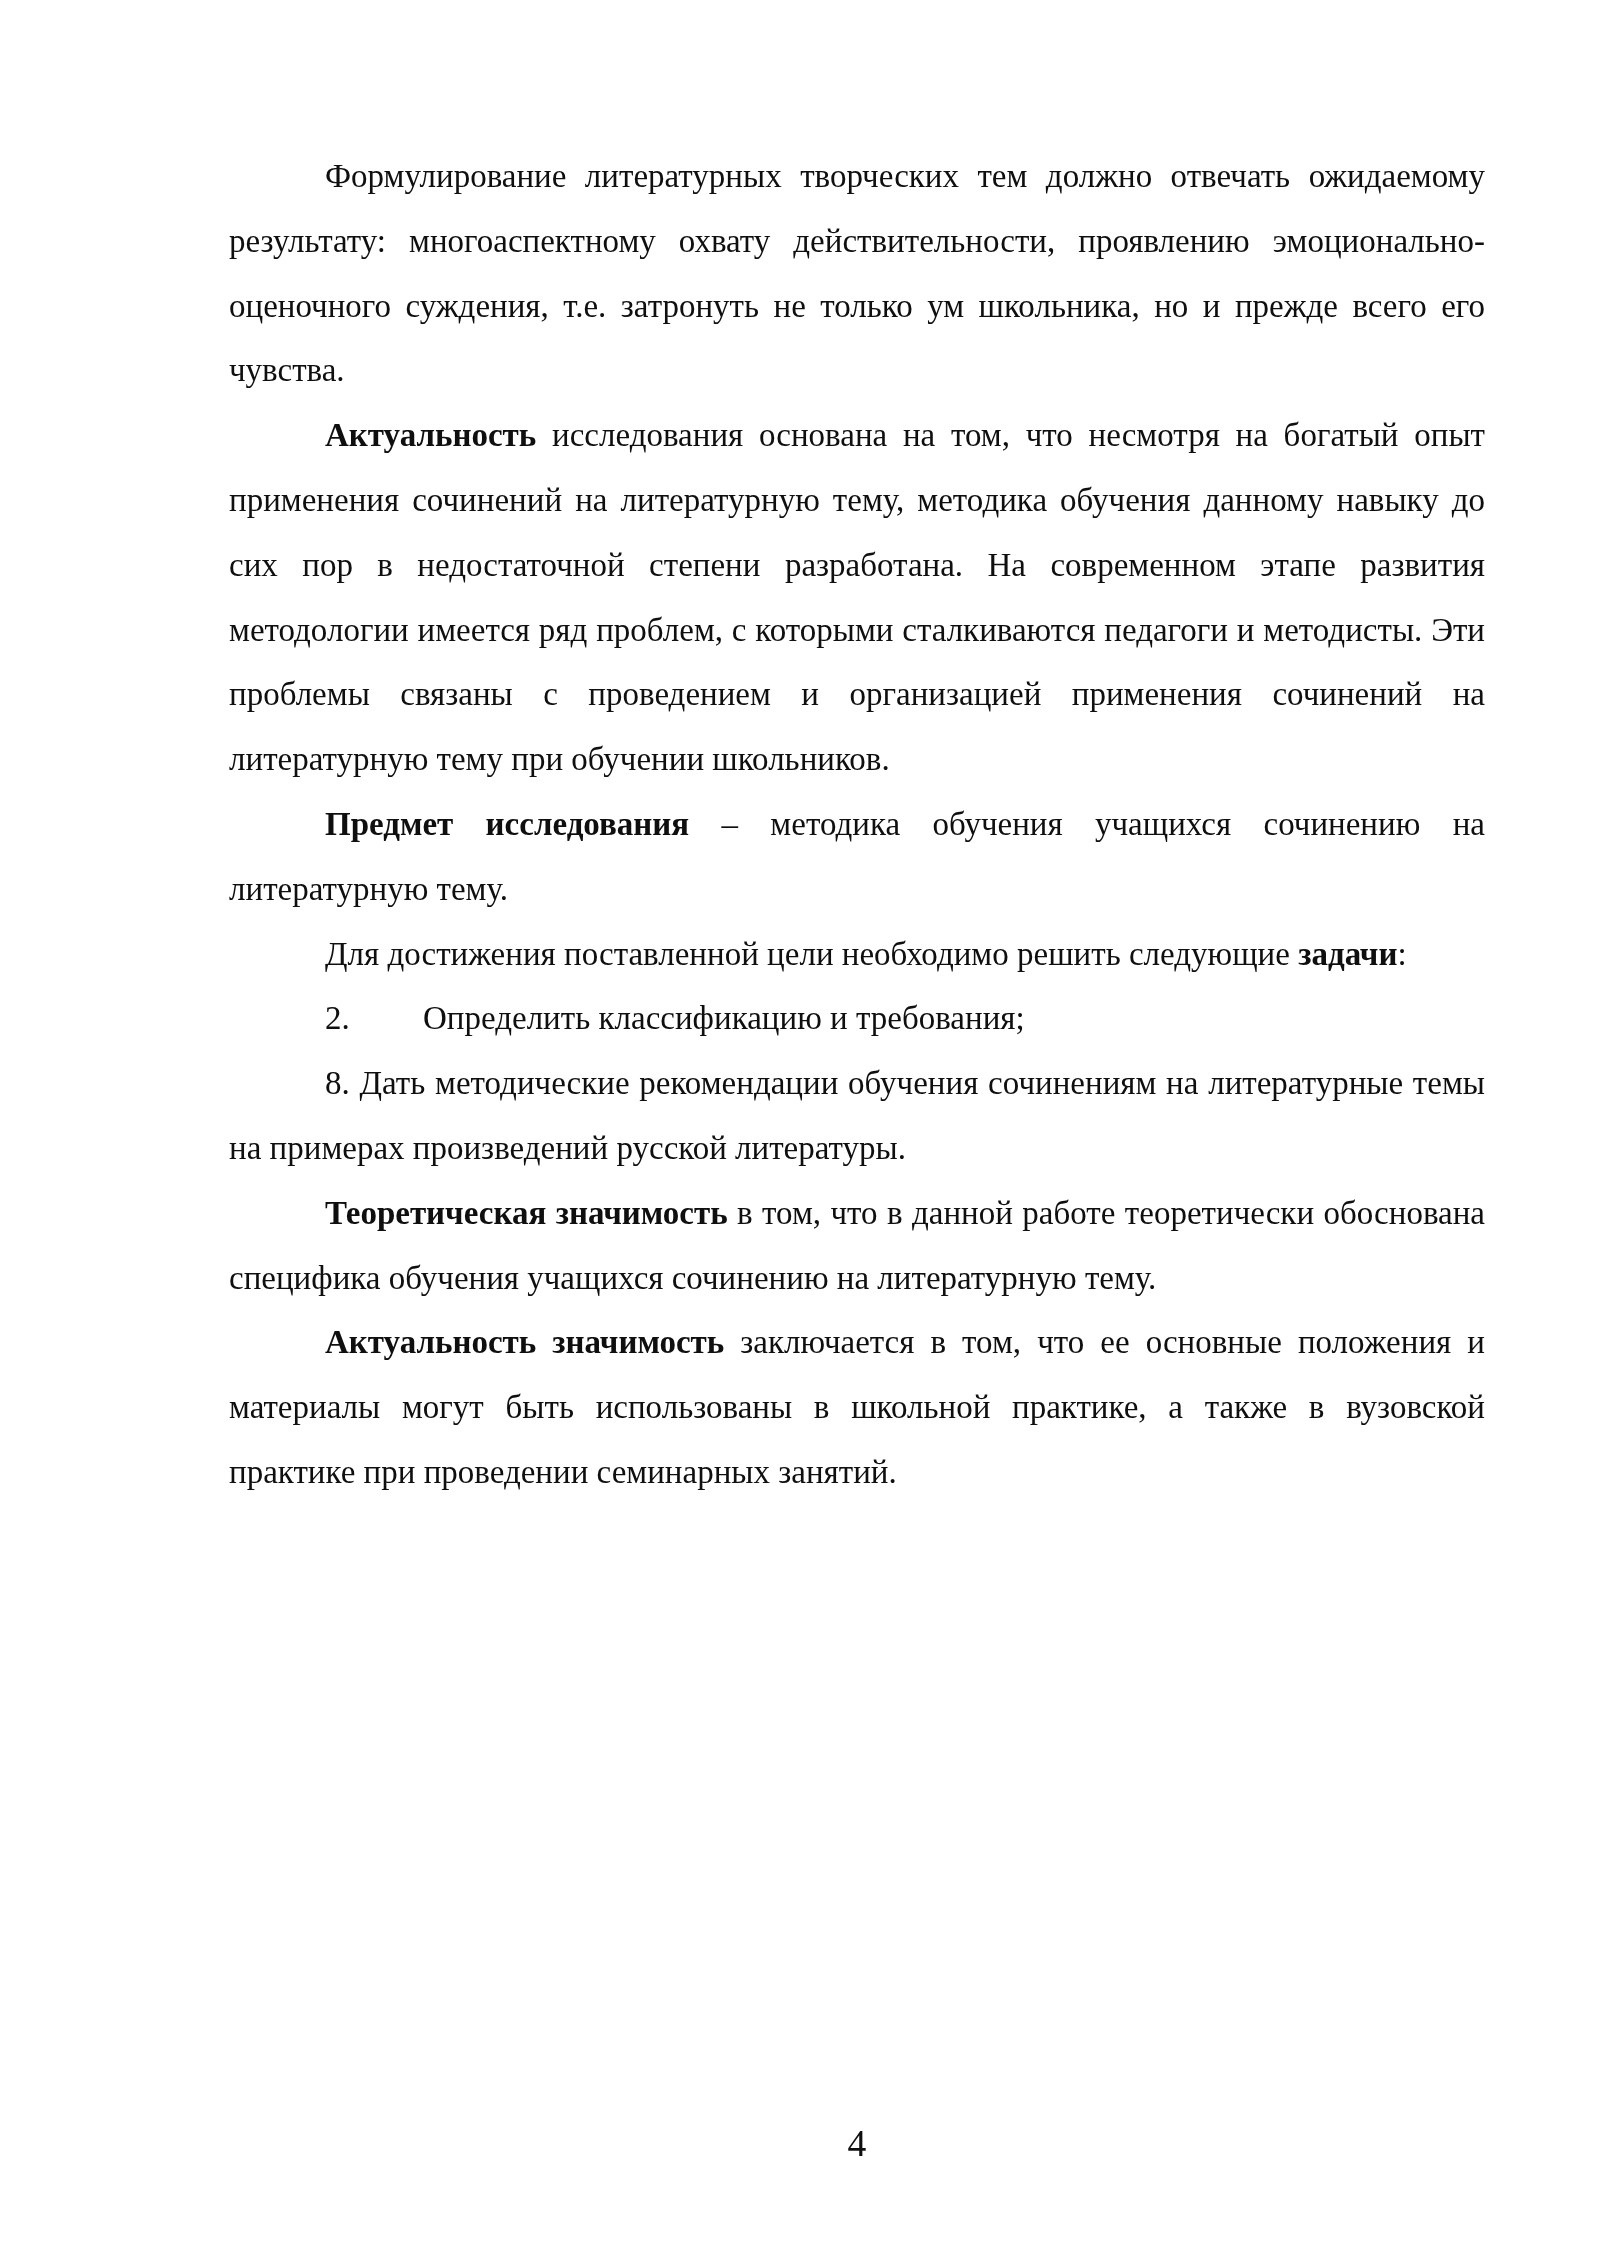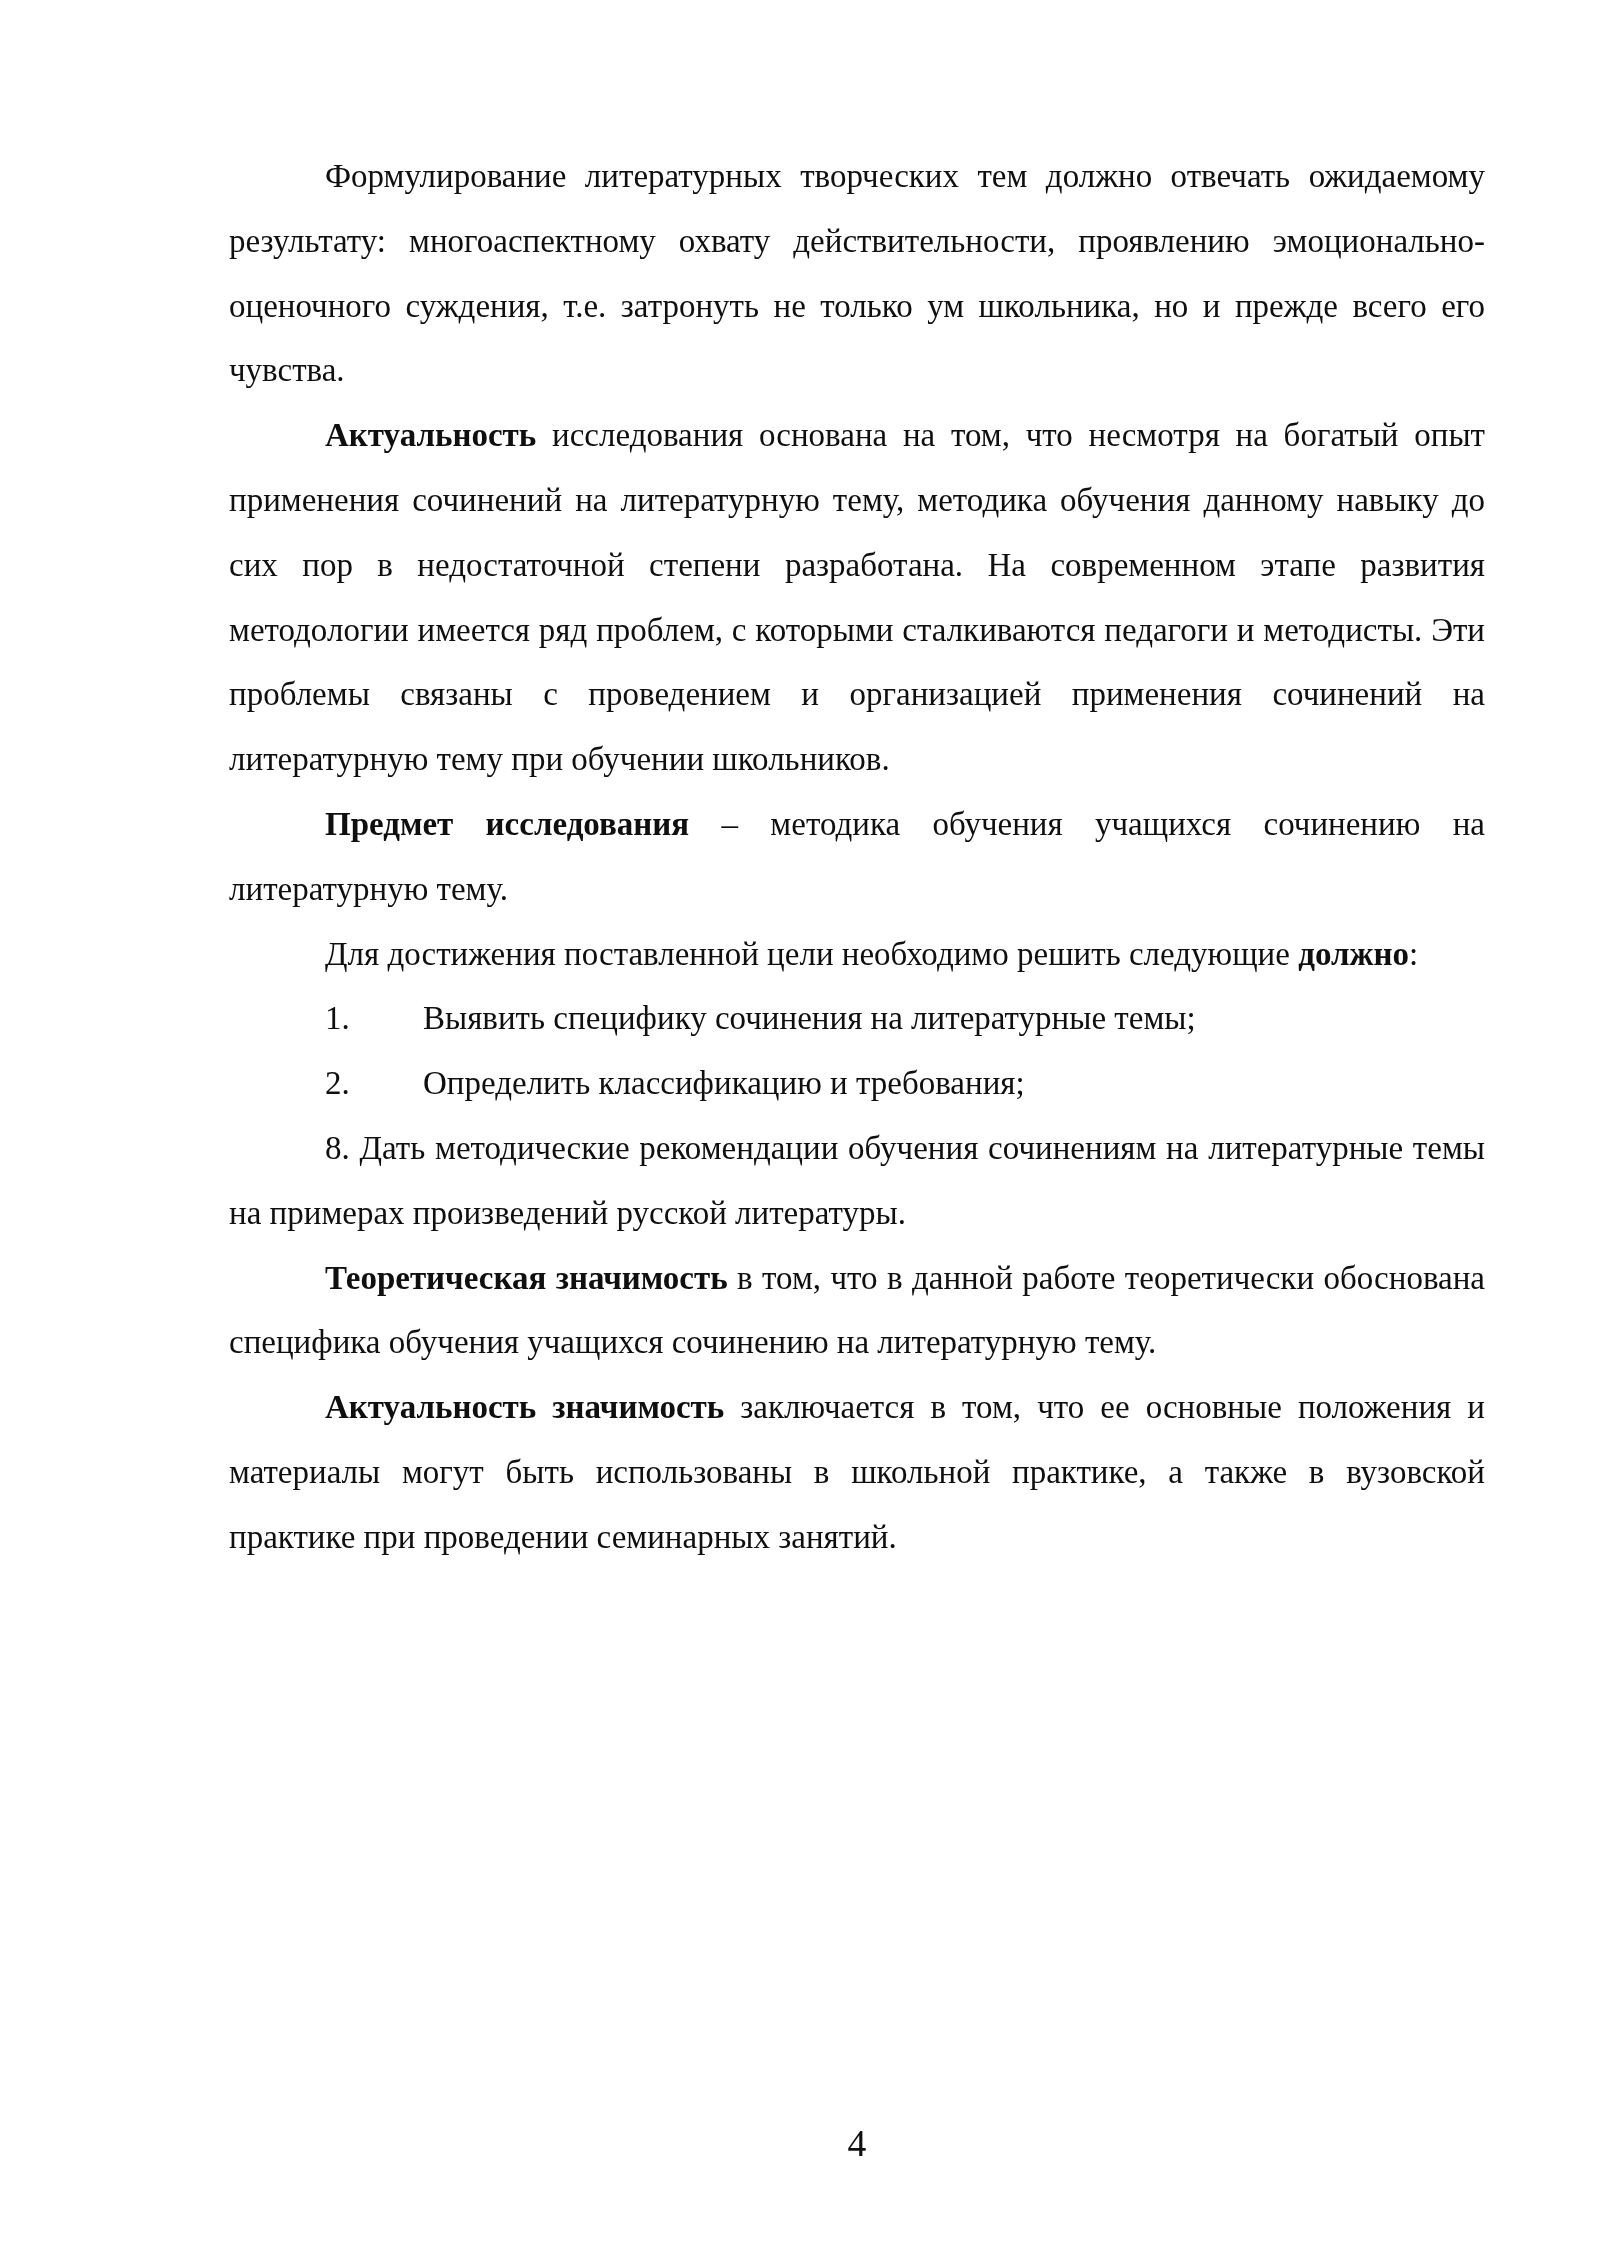--- a/index.html
+++ b/index.html
@@ -51,21 +51,20 @@
     line-height: 64.8px;
   }
 </style>
 </head>
 <body>
 
 <div class="doc-body">
     <p class="indent"><span>Формулирование литературных творческих тем должно отвечать ожидаемому результату: многоаспектному охвату действительности, проявлению эмоционально-оценочного суждения, т.е. затронуть не только ум школьника, но и прежде всего его чувства.</span></p>
     <p class="indent"><b>Актуальность</b><span> исследования основана на том, что несмотря на богатый опыт применения сочинений на литературную тему, методика обучения данному навыку до сих пор в недостаточной степени разработана. На современном этапе развития методологии имеется ряд проблем, с которыми сталкиваются педагоги и методисты. Эти проблемы связаны с проведением и организацией применения сочинений на литературную тему при обучении школьников.</span></p>
     <p class="indent"><b>Предмет исследования</b><span> – методика обучения учащихся сочинению на литературную тему.</span></p>
-    <p class="indent"><span>Для достижения поставленной цели необходимо решить следующие </span><b>должно</b><span>:</span></p>
-    <p class="list"><span class="num">1.</span><span>Выявить специфику сочинения на литературные темы;</span></p>
+    <p class="indent"><span>Для достижения поставленной цели необходимо решить следующие </span><b>задачи</b><span>:</span></p>
     <p class="list"><span class="num">2.</span><span>Определить классификацию и требования;</span></p>
     <p class="indent"><span>8. Дать методические рекомендации обучения сочинениям на литературные темы на примерах произведений русской литературы.</span></p>
     <p class="indent"><b>Теоретическая значимость</b><span> в том, что в данной работе теоретически обоснована специфика обучения учащихся сочинению на литературную тему.</span></p>
     <p class="indent"><b>Актуальность значимость</b><span> заключается в том, что ее основные положения и материалы могут быть использованы в школьной практике, а также в вузовской практике при проведении семинарных занятий.</span></p>
   </div>
 
 <div class="page-footer">4</div>
 
 </body></html>

